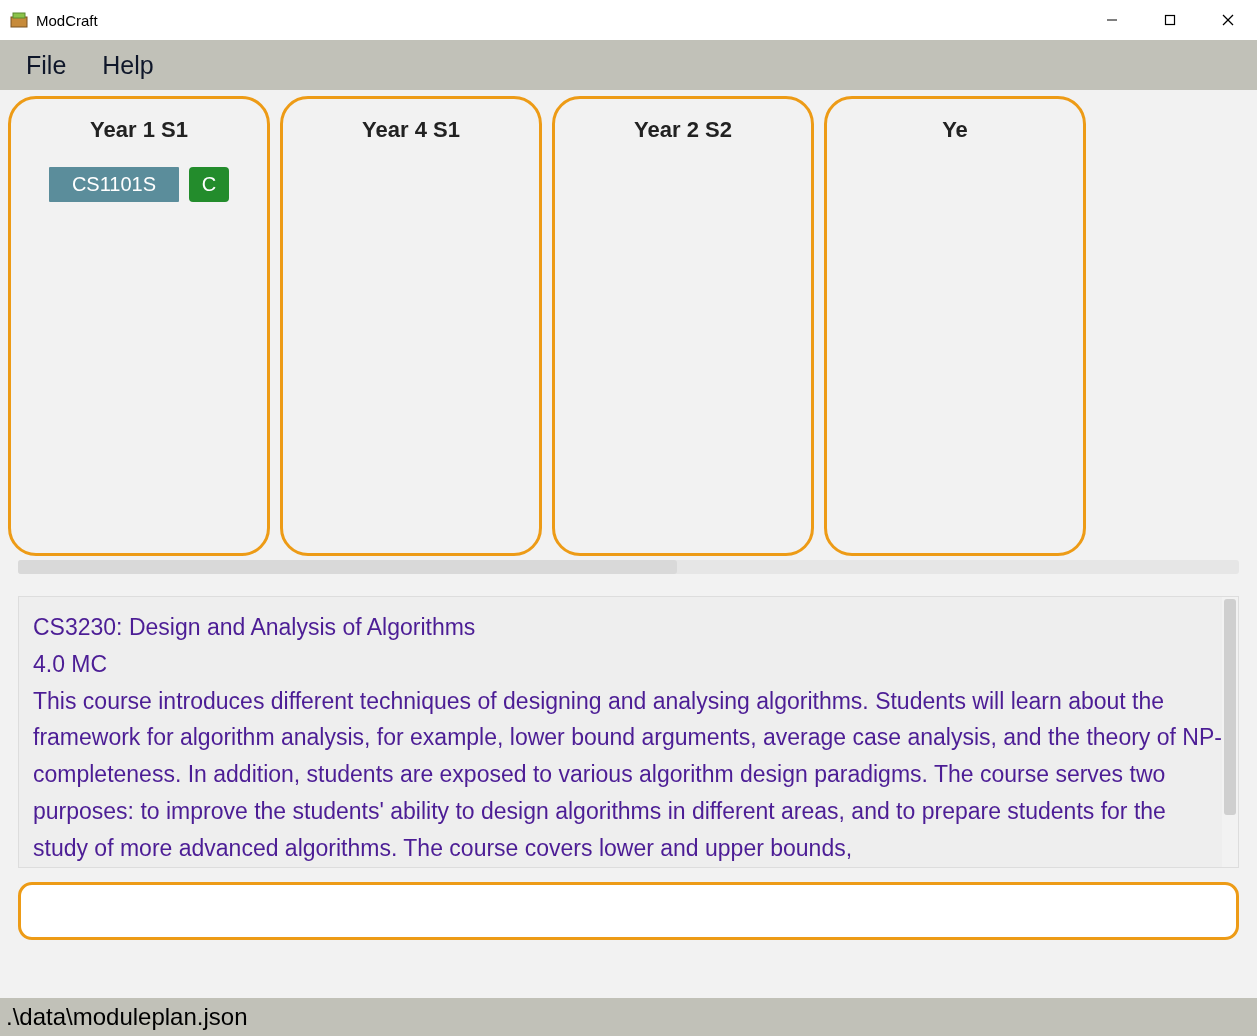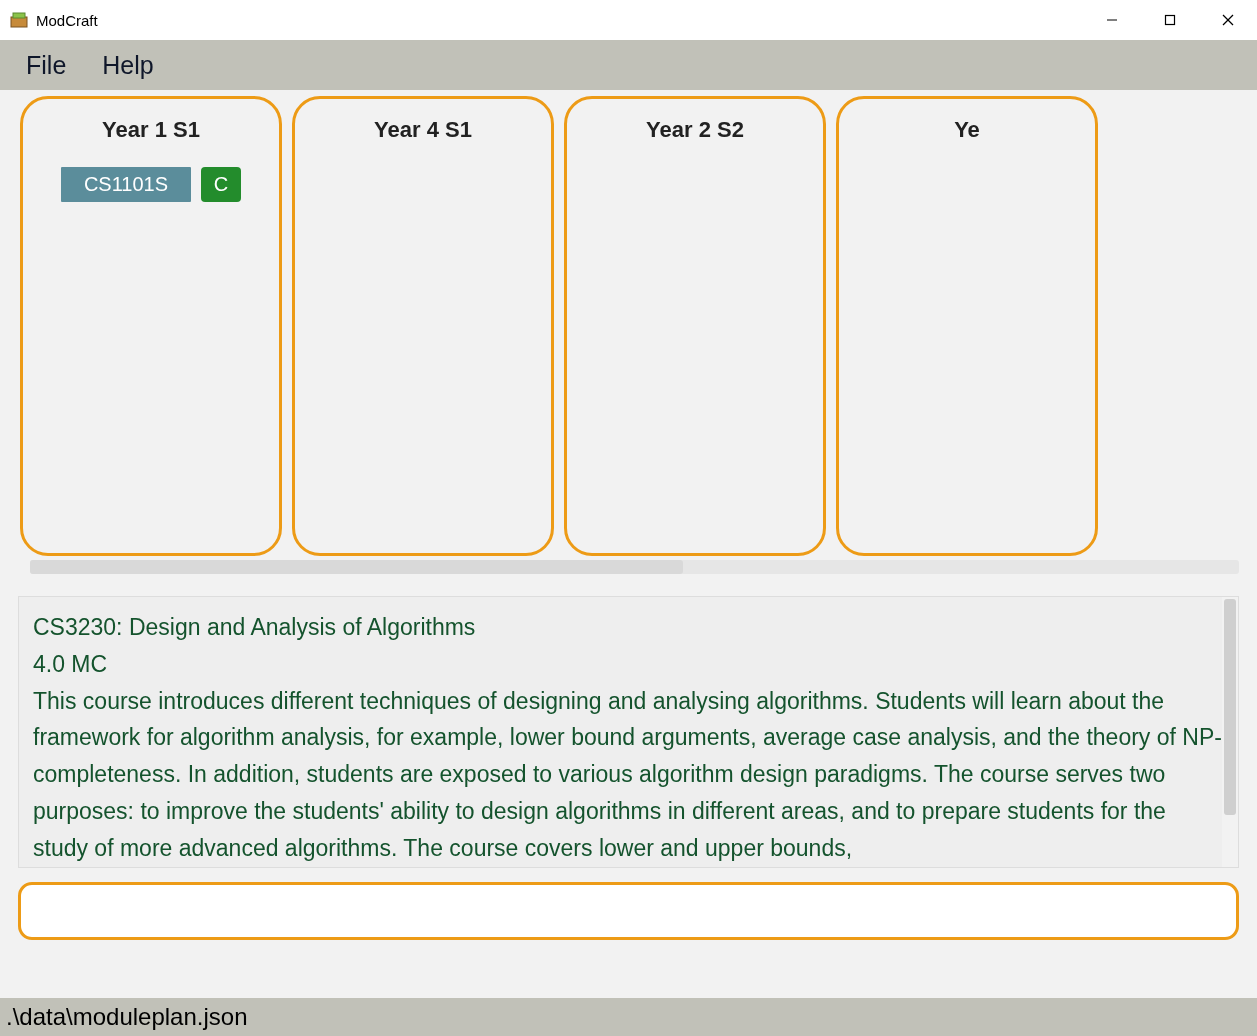--- a/index.html
+++ b/index.html
@@ -12,35 +12,35 @@
   .app-title { font-size: 15px; color: #000; }
   .win-controls { display: flex; height: 100%; }
   .win-btn { width: 58px; height: 100%; display: flex; align-items: center; justify-content: center; cursor: pointer; }
   .win-btn svg { width: 12px; height: 12px; }
   
   
   .menubar { height: 50px; background: #c1c1b8; display: flex; align-items: center; padding-left: 8px; gap: 0; }
   .menu-item { font-size: 25px; color: #0f172a; padding: 6px 18px; cursor: pointer; }
   
   
-  .semesters-wrap { background: #f2f2f2; padding: 6px 0 0 12px; }
+  .semesters-wrap { background: #f2f2f2; padding: 6px 0 0 0; }
   .semesters { display: flex; flex-direction: row; gap: 10px; padding: 0 8px; height: 460px; overflow: hidden; }
   .sem-card { flex: 0 0 262px; border: 3px solid #ed9b16; border-radius: 28px; background: #f2f2f2; padding: 18px 10px; display: flex; flex-direction: column; align-items: center; }
   .sem-title { font-size: 22px; font-weight: 600; color: #222; margin-bottom: 24px; text-align: center; }
   .mod-row { display: flex; gap: 10px; margin-bottom: 14px; align-items: center; justify-content: center; width: 100%; }
   .mod-chip { background: #5b8d9b; color: #fff; font-size: 20px; font-weight: 500; padding: 6px 0; width: 130px; text-align: center; border-radius: 1px; cursor: pointer; }
   .grade-chip { background: #238c2c; color: #fff; font-size: 20px; font-weight: 500; padding: 6px 0; width: 40px; text-align: center; border-radius: 4px; }
   
   
   .hscroll { height: 14px; background: #f2f2f2; margin: 4px 18px 0 18px; position: relative; }
   .hscroll-track { position: absolute; left: 0; top: 0; height: 100%; width: 100%; background: #e6e6e6; border-radius: 3px; }
   .hscroll-thumb { position: absolute; left: 0; top: 0; height: 100%; width: 54%; background: #d9d9d9; border-radius: 3px; }
   
   
-  .output-panel { margin: 22px 18px 0 18px; height: 272px; background: #eeeeee; border: 1px solid #ddd; padding: 12px 14px; font-size: 23px; color: #14532d; line-height: 1.6; overflow: hidden; position: relative; }
+  .output-panel { margin: 22px 18px 0 18px; height: 272px; background: #eeeeee; border: 1px solid #ddd; padding: 12px 14px; font-size: 23px; color: #4c1d95; line-height: 1.6; overflow: hidden; position: relative; }
   .output-panel .vscroll { position: absolute; right: 0; top: 0; width: 16px; height: 100%; background: #f2f2f2; }
   .output-panel .vscroll-thumb { position: absolute; right: 2px; top: 2px; width: 12px; height: 80%; background: #cfcfcf; border-radius: 3px; }
   
   
   .cmd-input-wrap { margin: 14px 18px 0 18px; }
   .cmd-input { width: 100%; height: 58px; border: 3px solid #ed9b16; border-radius: 14px; background: #fff; font-size: 26px; padding: 4px 14px; outline: none; font-family: inherit; color: #333; }
   
   
   .statusbar { position: absolute; left: 0; bottom: 0; width: 100%; height: 38px; background: #c1c1b8; display: flex; align-items: center; padding-left: 6px; font-size: 24px; color: #000000; }
 </style>

